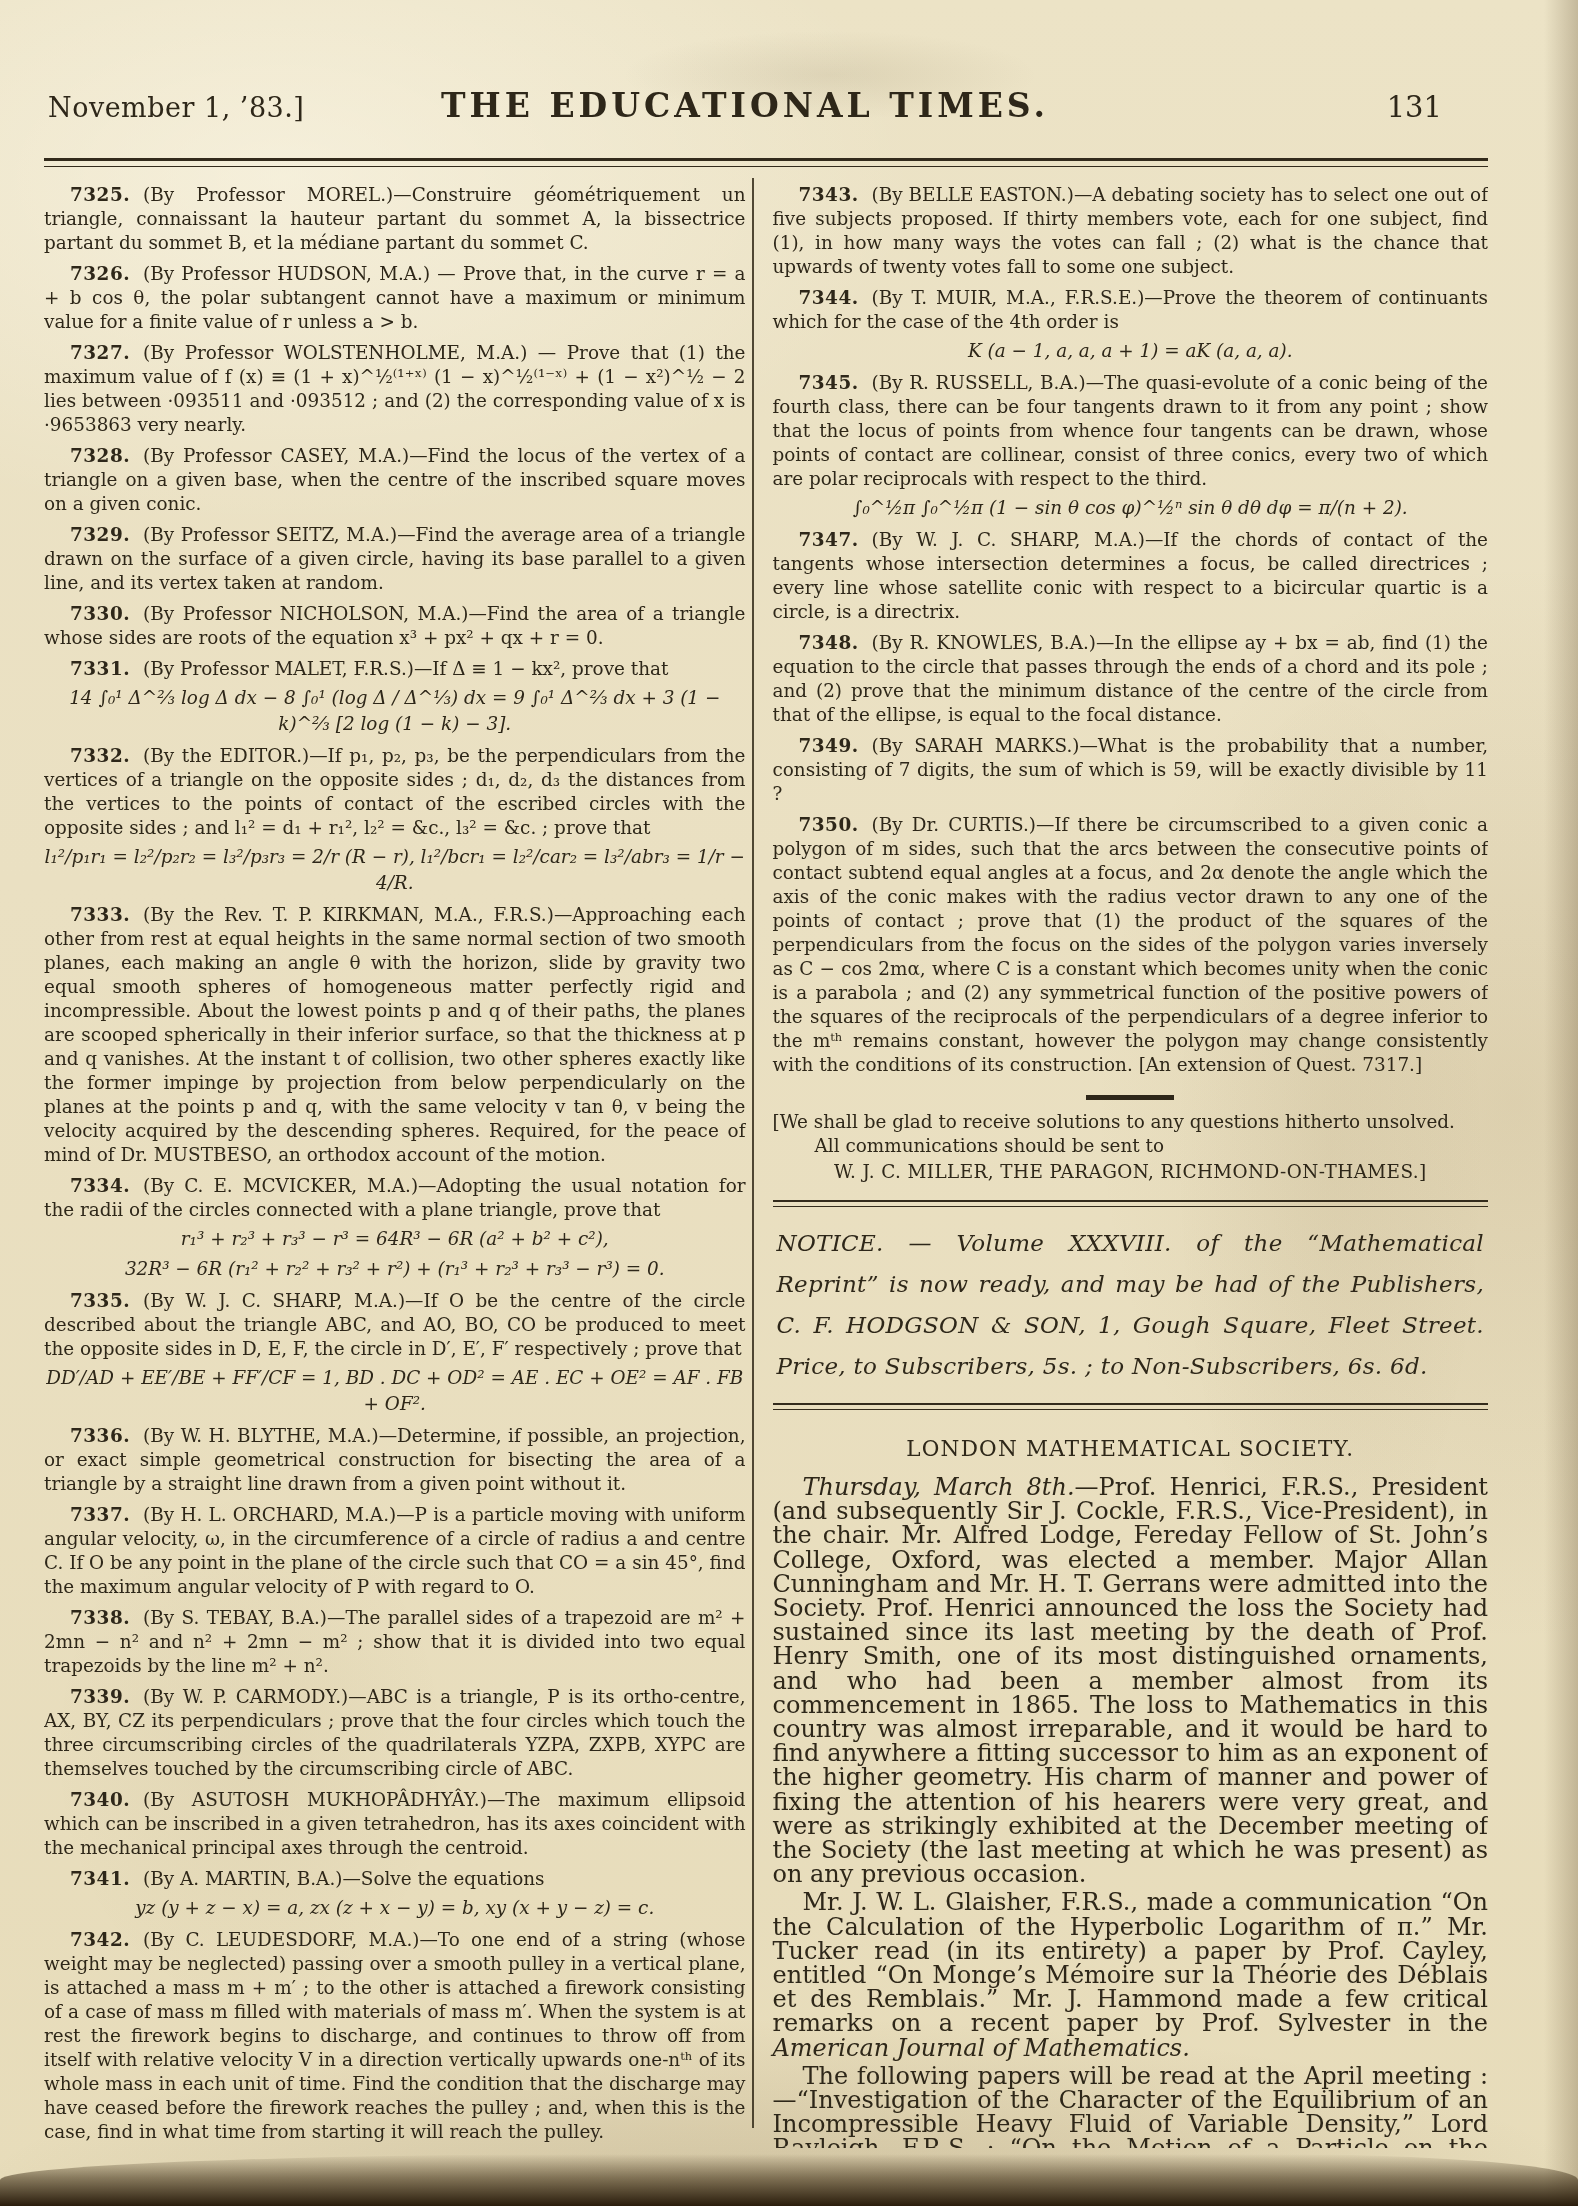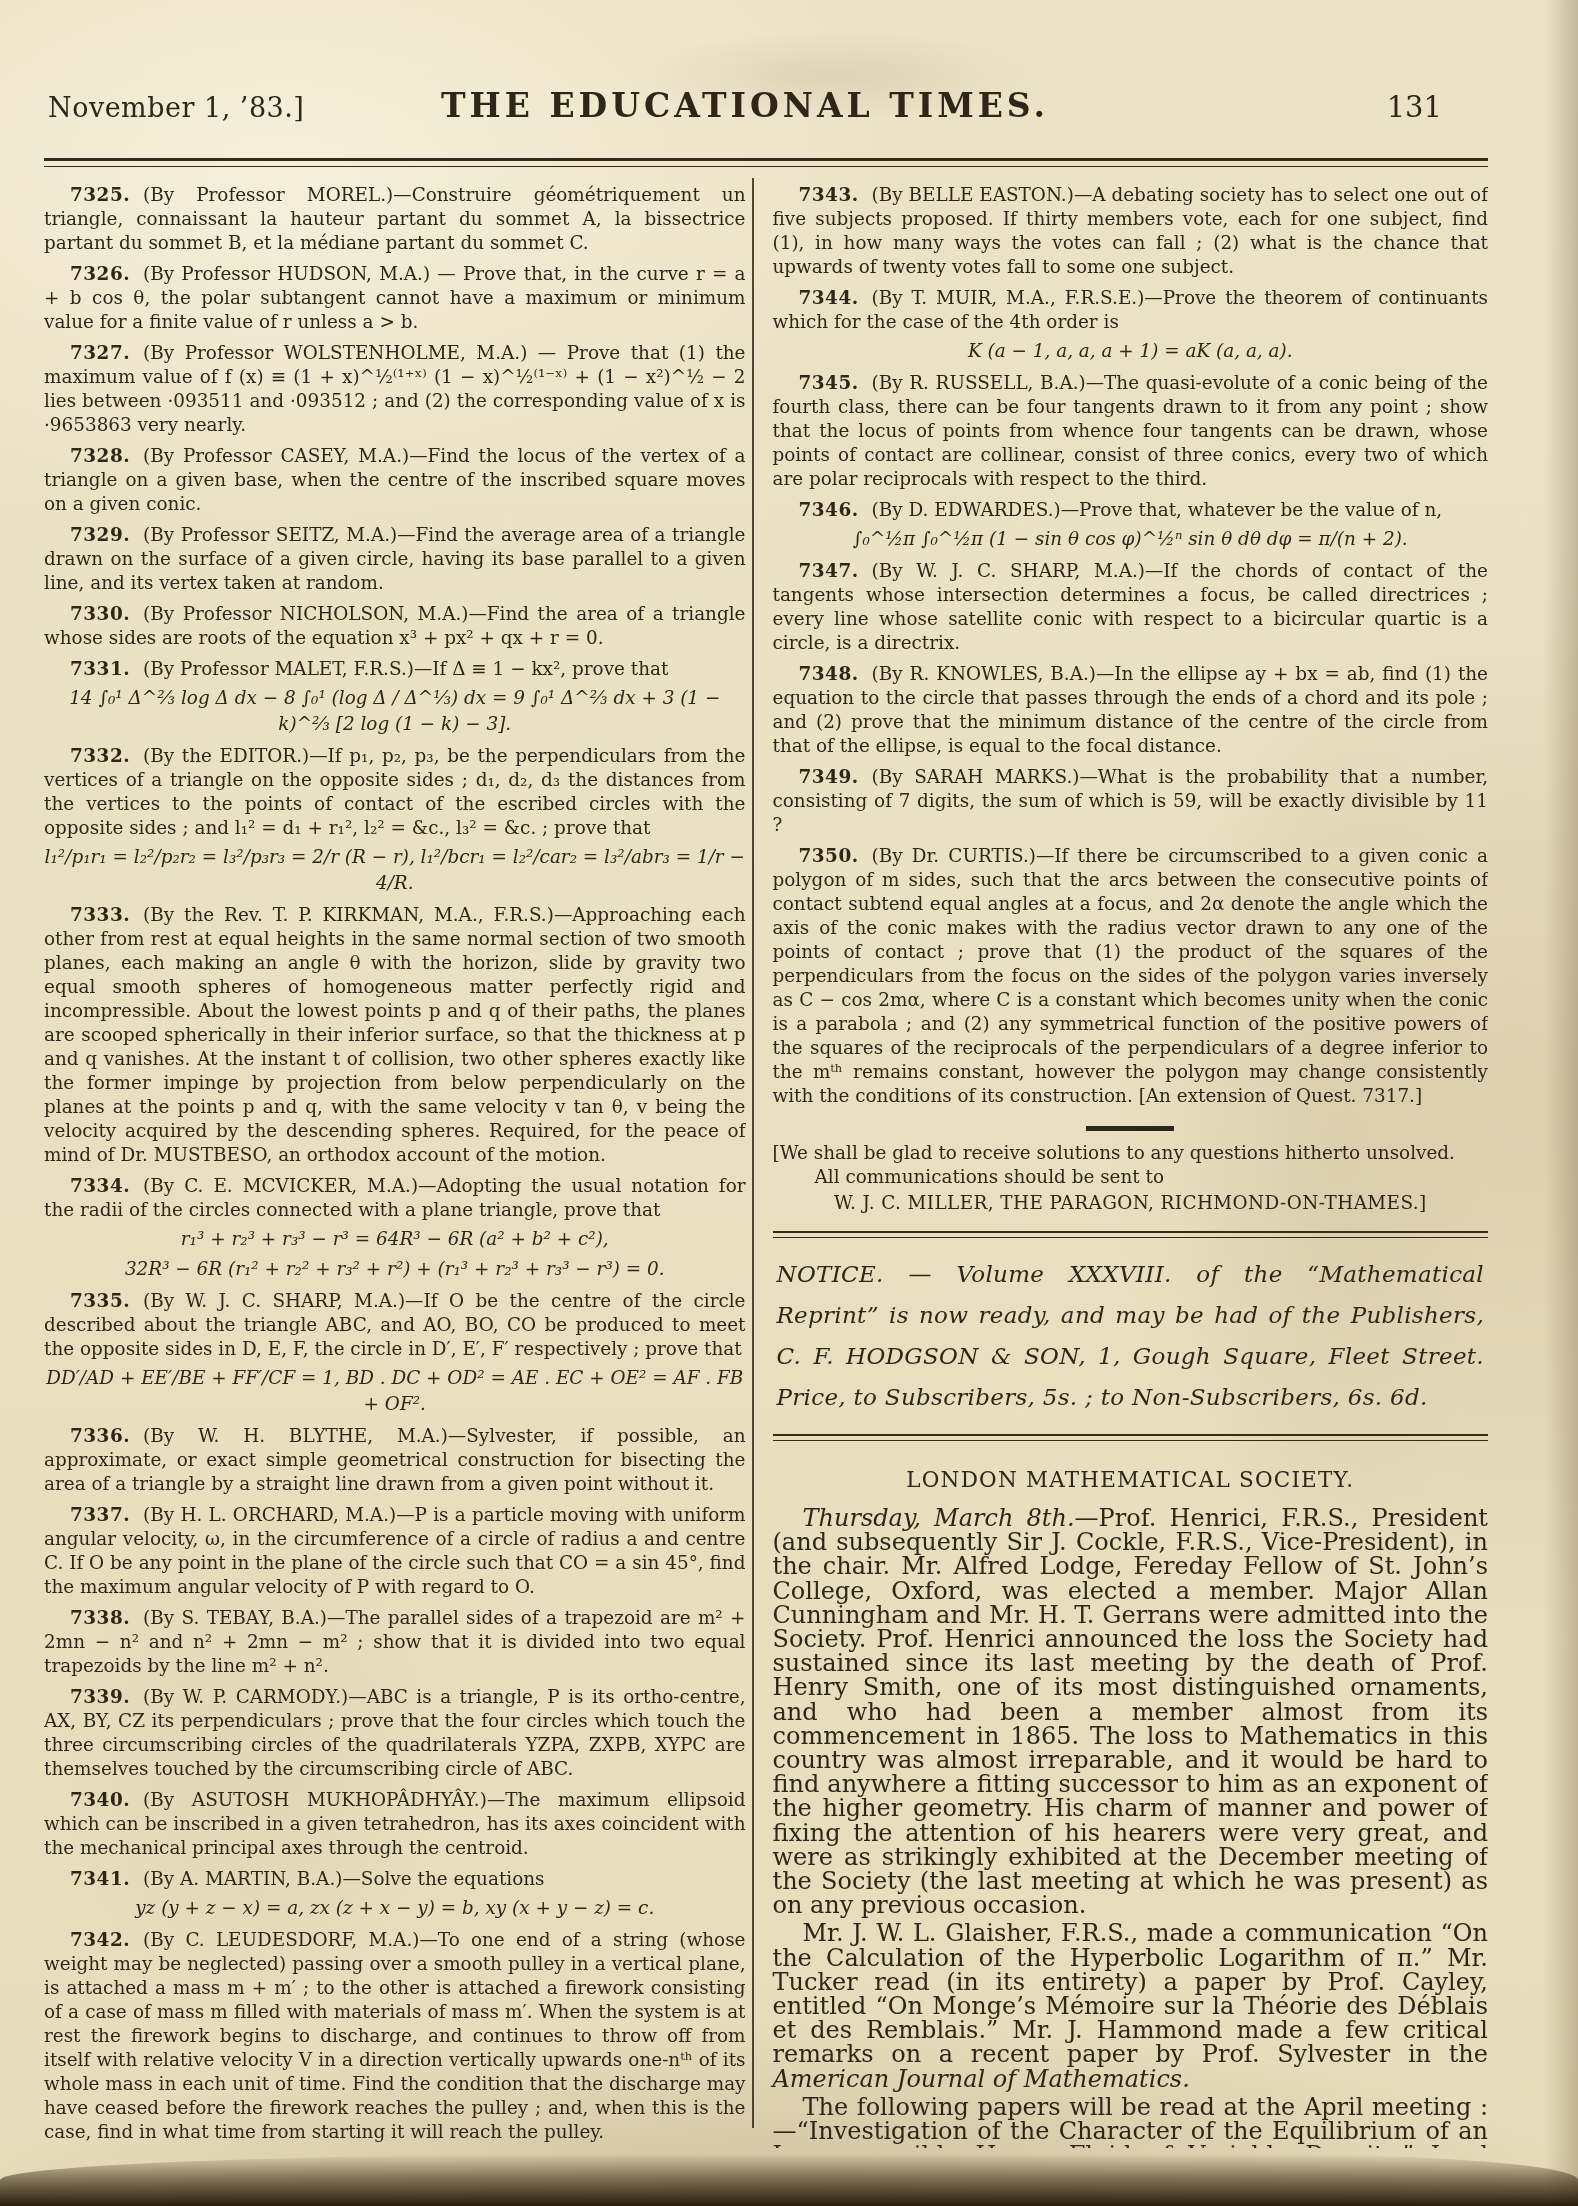--- a/index.html
+++ b/index.html
@@ -95,21 +95,21 @@
 
           <p class="problem"><span class="num">7333.</span><span>(By the Rev. T. P. KIRKMAN, M.A., F.R.S.)—Approaching each other from rest at equal heights in the same normal section of two smooth planes, each making an angle θ with the horizon, slide by gravity two equal smooth spheres of homogeneous matter perfectly rigid and incompressible.  About the lowest points p and q of their paths, the planes are scooped spherically in their inferior surface, so that the thickness at p and q vanishes.  At the instant t of collision, two other spheres exactly like the former impinge by projection from below perpendicularly on the planes at the points p and q, with the same velocity v tan θ, v being the velocity acquired by the descending spheres.  Required, for the peace of mind of Dr. MUSTBESO, an orthodox account of the motion.</span></p>
 
           <p class="problem"><span class="num">7334.</span><span>(By C. E. MCVICKER, M.A.)—Adopting the usual notation for the radii of the circles connected with a plane triangle, prove that</span></p>
           <div class="formula">r₁³ + r₂³ + r₃³ − r³ = 64R³ − 6R (a² + b² + c²),</div>
           <div class="formula">32R³ − 6R (r₁² + r₂² + r₃² + r²) + (r₁³ + r₂³ + r₃³ − r³) = 0.</div>
 
           <p class="problem"><span class="num">7335.</span><span>(By W. J. C. SHARP, M.A.)—If O be the centre of the circle described about the triangle ABC, and AO, BO, CO be produced to meet the opposite sides in D, E, F, the circle in D′, E′, F′ respectively ; prove that</span></p>
           <div class="formula">DD′/AD + EE′/BE + FF′/CF = 1,  BD . DC + OD² = AE . EC + OE² = AF . FB + OF².</div>
 
-          <p class="problem"><span class="num">7336.</span><span>(By W. H. BLYTHE, M.A.)—Sylvester, if possible, an approximate, or exact simple geometrical construction for bisecting the area of a triangle by a straight line drawn from a given point without it.</span></p>
+          <p class="problem"><span class="num">7336.</span><span>(By W. H. BLYTHE, M.A.)—Determine, if possible, an projection, or exact simple geometrical construction for bisecting the area of a triangle by a straight line drawn from a given point without it.</span></p>
 
           <p class="problem"><span class="num">7337.</span><span>(By H. L. ORCHARD, M.A.)—P is a particle moving with uniform angular velocity, ω, in the circumference of a circle of radius a and centre C.  If O be any point in the plane of the circle such that CO = a sin 45°, find the maximum angular velocity of P with regard to O.</span></p>
 
           <p class="problem"><span class="num">7338.</span><span>(By S. TEBAY, B.A.)—The parallel sides of a trapezoid are m² + 2mn − n² and n² + 2mn − m² ; show that it is divided into two equal trapezoids by the line m² + n².</span></p>
 
           <p class="problem"><span class="num">7339.</span><span>(By W. P. CARMODY.)—ABC is a triangle, P is its ortho-centre, AX, BY, CZ its perpendiculars ;  prove that the four circles which touch the three circumscribing circles of the quadrilaterals YZPA, ZXPB, XYPC are themselves touched by the circumscribing circle of ABC.</span></p>
 
           <p class="problem"><span class="num">7340.</span><span>(By ASUTOSH MUKHOPÂDHYÂY.)—The maximum ellipsoid which can be inscribed in a given tetrahedron, has its axes coincident with the mechanical principal axes through the centroid.</span></p>
 
           <p class="problem"><span class="num">7341.</span><span>(By A. MARTIN, B.A.)—Solve the equations</span></p>
@@ -126,21 +126,20 @@
     <div class="col col-right">
       <div>
 
           <p class="problem"><span class="num">7343.</span><span>(By BELLE EASTON.)—A debating society has to select one out of five subjects proposed.  If thirty members vote, each for one subject, find (1), in how many ways the votes can fall ; (2) what is the chance that upwards of twenty votes fall to some one subject.</span></p>
 
           <p class="problem"><span class="num">7344.</span><span>(By T. MUIR, M.A., F.R.S.E.)—Prove the theorem of continuants which for the case of the 4th order is</span></p>
           <div class="formula">K (a − 1, a, a, a + 1) = aK (a, a, a).</div>
 
           <p class="problem"><span class="num">7345.</span><span>(By R. RUSSELL, B.A.)—The quasi-evolute of a conic being of the fourth class, there can be four tangents drawn to it from any point ; show that the locus of points from whence four tangents can be drawn, whose points of contact are collinear, consist of three conics, every two of which are polar reciprocals with respect to the third.</span></p>
 
-          <p class="problem"><span class="num">7346.</span><span>(By D. EDWARDES.)—Prove that, whatever be the value of n,</span></p>
           <div class="formula">∫₀^½π ∫₀^½π (1 − sin θ cos φ)^½ⁿ sin θ dθ dφ = π/(n + 2).</div>
 
           <p class="problem"><span class="num">7347.</span><span>(By W. J. C. SHARP, M.A.)—If the chords of contact of the tangents whose intersection determines a focus, be called directrices ; every line whose satellite conic with respect to a bicircular quartic is a circle, is a directrix.</span></p>
 
           <p class="problem"><span class="num">7348.</span><span>(By R. KNOWLES, B.A.)—In the ellipse ay + bx = ab, find (1) the equation to the circle that passes through the ends of a chord and its pole ; and (2) prove that the minimum distance of the centre of the circle from that of the ellipse, is equal to the focal distance.</span></p>
 
           <p class="problem"><span class="num">7349.</span><span>(By SARAH MARKS.)—What is the probability that a number, consisting of 7 digits, the sum of which is 59, will be exactly divisible by 11 ?</span></p>
 
           <p class="problem"><span class="num">7350.</span><span>(By Dr. CURTIS.)—If there be circumscribed to a given conic a polygon of m sides, such that the arcs between the consecutive points of contact subtend equal angles at a focus, and 2α denote the angle which the axis of the conic makes with the radius vector drawn to any one of the points of contact ;  prove that (1) the product of the squares of the perpendiculars from the focus on the sides of the polygon varies inversely as C − cos 2mα, where C is a constant which becomes unity when the conic is a parabola ; and (2) any symmetrical function of the positive powers of the squares of the reciprocals of the perpendiculars of a degree inferior to the mᵗʰ remains constant, however the polygon may change consistently with the conditions of its construction.  [An extension of Quest. 7317.]</span></p>
 

